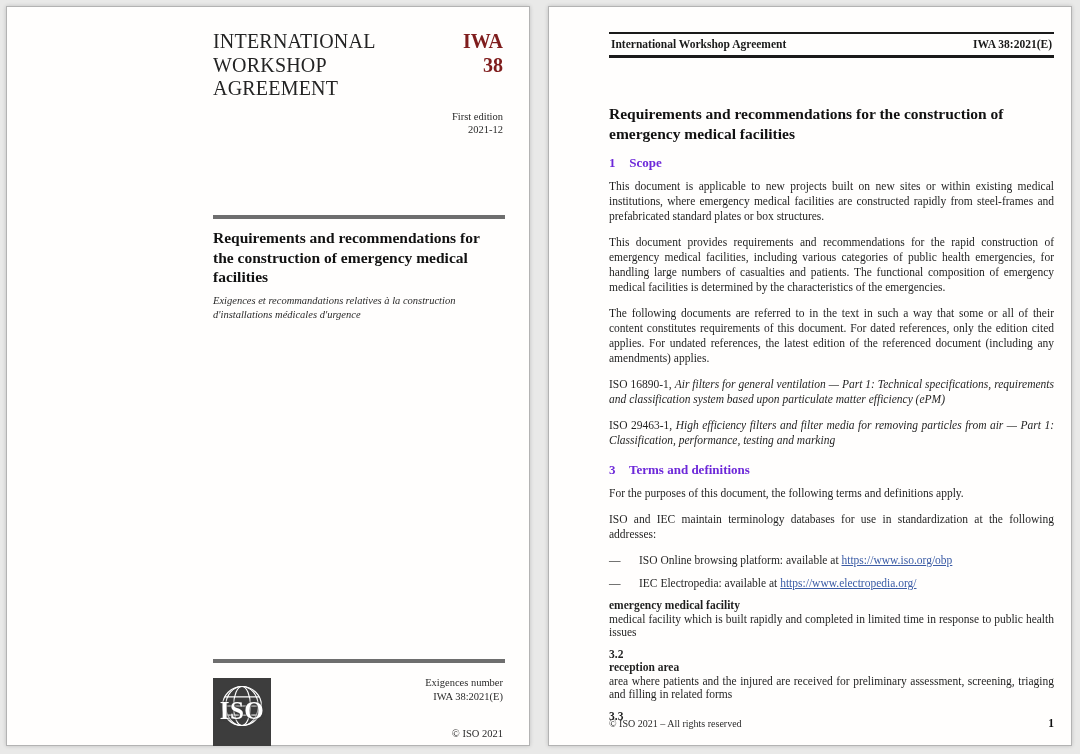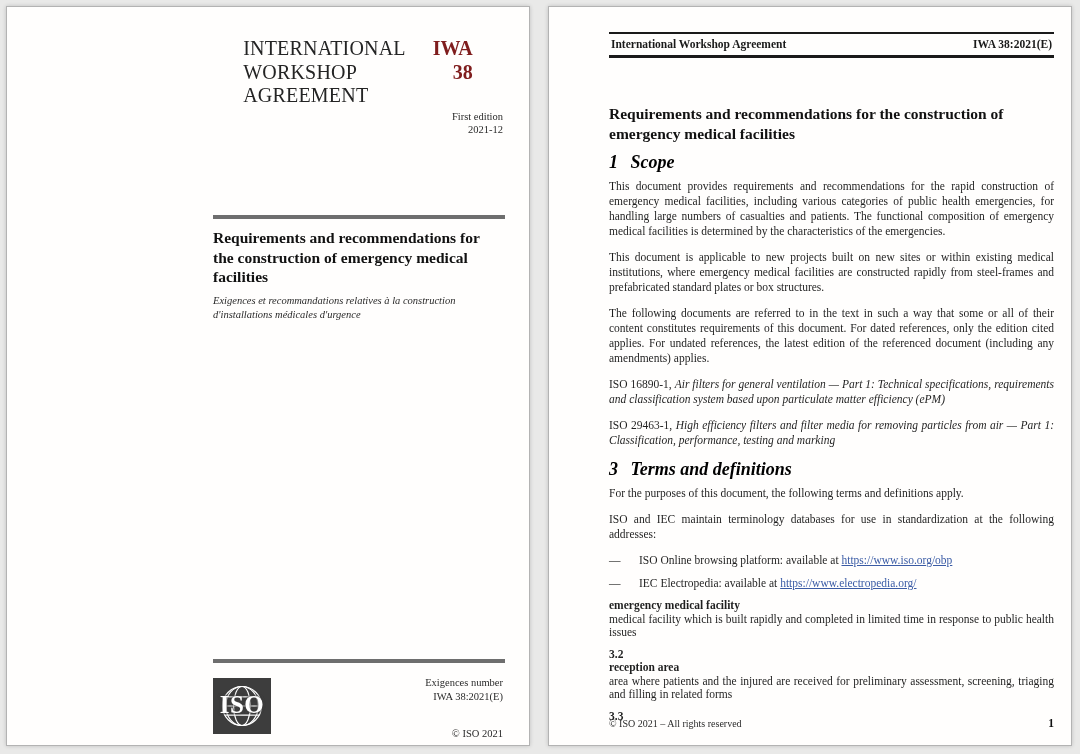--- a/index.html
+++ b/index.html
@@ -17,22 +17,22 @@
     background:#fffefd;
     border:1px solid #b3b3b3;
     box-shadow:0 0 4px rgba(0,0,0,.18);
     box-sizing:border-box;
   }
   .page-cover { left:6px; }
   .page-body  { left:548px; }
 
   
   .cover-head {
-    position:absolute; top:30px; left:206px; right:26px;
-    display:flex; justify-content:center;gap:27px;
+    position:absolute; top:23px; left:206px; right:26px;
+    display:flex; justify-content:space-between;gap:27px;
   }
   .doc-type {
     font-size:20px; line-height:23.5px; white-space:pre-line;
     color:#242424; letter-spacing:.2px;
   }
   .doc-code {
     font-size:20px; line-height:23.5px; font-weight:bold;
     text-align:right; white-space:pre-line; color:#7f1d1d;
   }
   .cover-edition {
@@ -49,21 +49,21 @@
   .cover-title {
     position:absolute; top:221px; left:206px; right:28px;
     font-size:15.5px; line-height:19.5px; font-weight:bold; color:#111;
   }
   .cover-subtitle {
     position:absolute; top:287px; left:206px; right:28px;
     font-size:10.5px; line-height:13.5px; font-style:italic; color:#2a2a2a;
   }
   .iso-logo {
     position:absolute; top:671px; left:206px;
-    width:58px; height:56px; background:#3d3d3d;
+    width:58px; height:68px; background:#3d3d3d;
     overflow:hidden;
   }
   .iso-logo svg { position:absolute; top:2px; left:3px; }
   .iso-logo .iso-text {
     position:absolute; top:50%; left:50%; transform:translate(-50%,-52%);
     color:#fff; font-weight:bold; font-size:25px; letter-spacing:.5px;
     font-family:"Liberation Serif", serif;
     text-shadow:0 0 3px #3d3d3d, 0 0 3px #3d3d3d;
   }
   .cover-ref {
@@ -86,23 +86,22 @@
   }
   .doc-title {
     position:absolute; top:97px; left:60px; right:17px;
     font-size:15.5px; line-height:20px; font-weight:bold; color:#111;
   }
   .content {
     position:absolute; top:148px; left:60px; right:17px;
     font-size:11.5px; line-height:15px; text-align:justify; color:#1f1f1f;
   }
   .sec-heading {
-    font-size:18px; font-weight:bold; margin:14px 0 9px 0; text-align:left;
-    color:#000000;
-    font-style:italic;
+    font-size:13px; font-weight:bold; margin:14px 0 9px 0; text-align:left;
+    color:#6d28d9;
   }
   .sec-heading.first { margin-top:0; }
   .sec-num { display:inline-block; min-width:17px; }
   .content p { margin:0 0 11px 0; }
   .ref-title { font-style:italic; }
   .bullet { display:flex; margin:0 0 8px 0; text-align:left; }
   .bullet .dash { flex:none; width:30px; }
   a.doc-link { color:#3a5ba5; text-decoration:underline; cursor:pointer; }
   .term { margin-top:8px; text-align:left; }
   .term-num, .term-name { font-weight:bold; line-height:13.5px; }
@@ -164,22 +163,22 @@
   </div>
 
   <div class="doc-title">Requirements and recommendations for the construction of emergency medical facilities</div>
 
   <div class="content">
 
     <div class="sec-heading first">
       <span class="sec-num">1</span>
       <span>Scope</span>
     </div>
+    <p>This document is applicable to new projects built on new sites or within existing medical institutions, where emergency medical facilities are constructed rapidly from steel-frames and prefabricated standard plates or box structures.</p>
     <p>This document provides requirements and recommendations for the rapid construction of emergency medical facilities, including various categories of public health emergencies, for handling large numbers of casualties and patients. The functional composition of emergency medical facilities is determined by the characteristics of the emergencies.</p>
-    <p>This document is applicable to new projects built on new sites or within existing medical institutions, where emergency medical facilities are constructed rapidly from steel-frames and prefabricated standard plates or box structures.</p>
 
     <p>The following documents are referred to in the text in such a way that some or all of their content constitutes requirements of this document. For dated references, only the edition cited applies. For undated references, the latest edition of the referenced document (including any amendments) applies.</p>
     <p><span>ISO 16890-1,</span> <span class="ref-title">Air filters for general ventilation — Part 1: Technical specifications, requirements and classification system based upon particulate matter efficiency (ePM)</span></p>
     <p><span>ISO 29463-1,</span> <span class="ref-title">High efficiency filters and filter media for removing particles from air — Part 1: Classification, performance, testing and marking</span></p>
 
     <div class="sec-heading">
       <span class="sec-num">3</span>
       <span>Terms and definitions</span>
     </div>
     <p>For the purposes of this document, the following terms and definitions apply.</p>

